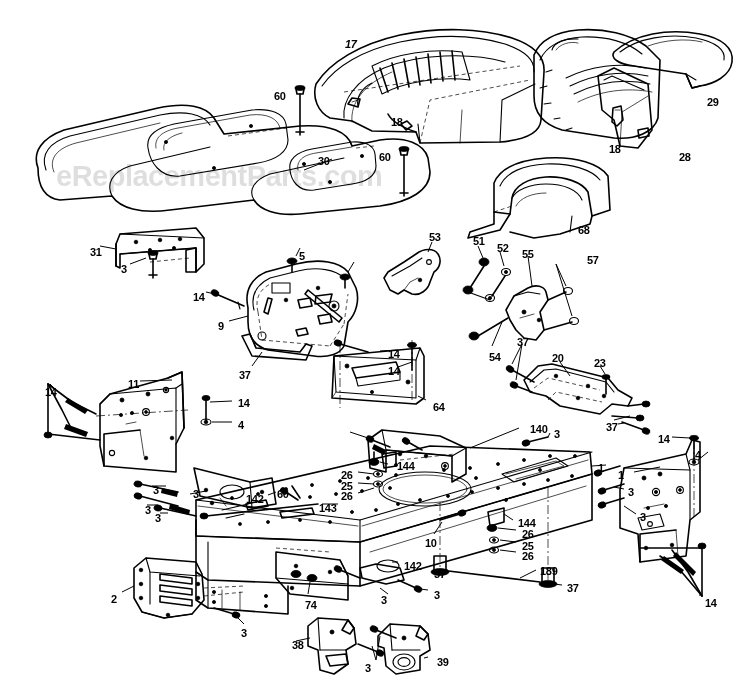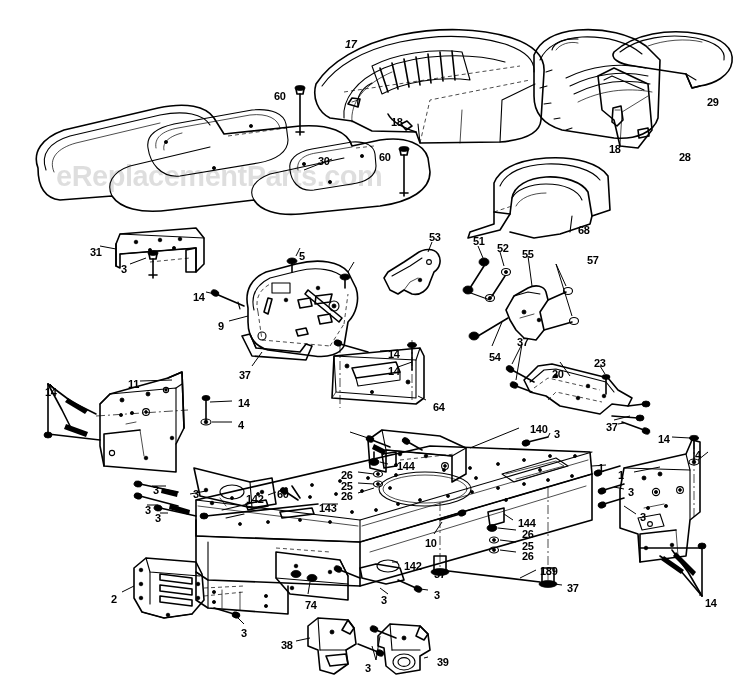--- a/index.html
+++ b/index.html
@@ -691,21 +691,21 @@
       <div class="lbl" style="left: 473px; top: 236px;">51</div>
       <div class="lbl" style="left: 497px; top: 243px;">52</div>
       <div class="lbl" style="left: 522px; top: 249px;">55</div>
       <div class="lbl" style="left: 551px; top: 255px; margin-left: 36px;">57</div>
       <div class="lbl" style="left: 299px; top: 251px;">5</div>
       <div class="lbl" style="left: 121px; top: 264px;">3</div>
       <div class="lbl" style="left: 193px; top: 292px;">14</div>
       <div class="lbl" style="left: 218px; top: 321px;">9</div>
       <div class="lbl" style="left: 489px; top: 352px;">54</div>
       <div class="lbl" style="left: 517px; top: 337px;">37</div>
-      <div class="lbl" style="left: 552px; top: 353px; margin-top: 16px;">20</div>
+      <div class="lbl" style="left: 552px; top: 353px;">20</div>
       <div class="lbl" style="left: 594px; top: 358px;">23</div>
       <div class="lbl" style="left: 388px; top: 349px;">14</div>
       <div class="lbl" style="left: 388px; top: 366px;">14</div>
       <div class="lbl" style="left: 239px; top: 370px;">37</div>
       <div class="lbl" style="left: 45px; top: 387px;">14</div>
       <div class="lbl" style="left: 128px; top: 379px;">11</div>
       <div class="lbl" style="left: 433px; top: 402px;">64</div>
       <div class="lbl" style="left: 238px; top: 398px;">14</div>
       <div class="lbl" style="left: 238px; top: 420px;">4</div>
       <div class="lbl" style="left: 606px; top: 422px;">37</div>
@@ -736,18 +736,18 @@
       <div class="lbl" style="left: 540px; top: 566px;">189</div>
       <div class="lbl" style="left: 434px; top: 569px;">37</div>
       <div class="lbl" style="left: 567px; top: 583px;">37</div>
       <div class="lbl" style="left: 404px; top: 561px;">142</div>
       <div class="lbl" style="left: 434px; top: 590px;">3</div>
       <div class="lbl" style="left: 381px; top: 595px;">3</div>
       <div class="lbl" style="left: 305px; top: 600px;">74</div>
       <div class="lbl" style="left: 705px; top: 598px;">14</div>
       <div class="lbl" style="left: 111px; top: 594px;">2</div>
       <div class="lbl" style="left: 241px; top: 628px;">3</div>
-      <div class="lbl" style="left: 281px; top: 640px; text-align: right;">38</div>
+      <div class="lbl" style="left: 292px; top: 640px; text-align: right;">38</div>
       <div class="lbl" style="left: 365px; top: 663px;">3</div>
       <div class="lbl" style="left: 437px; top: 657px; text-align: center;">39</div>
     </div>
 
 </div>
 
 </body></html>

